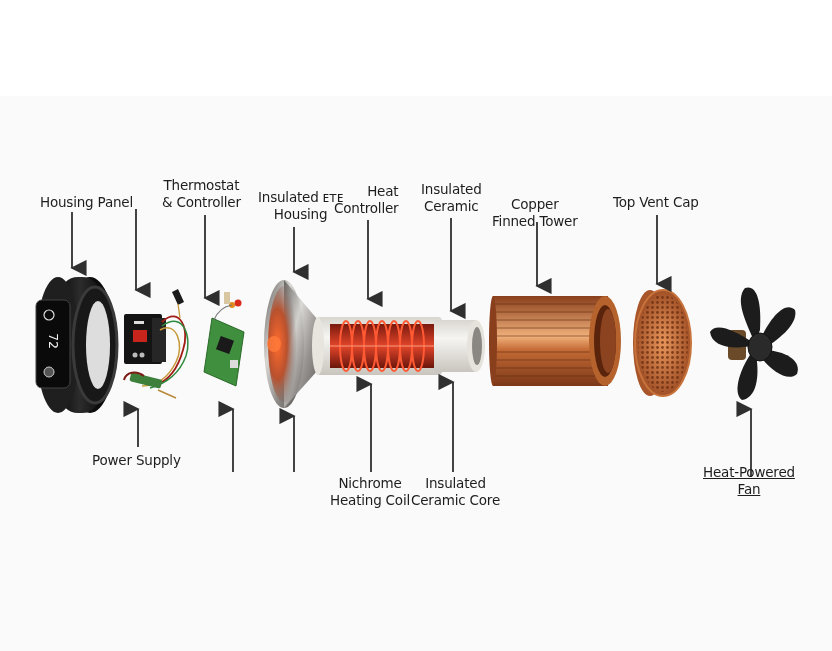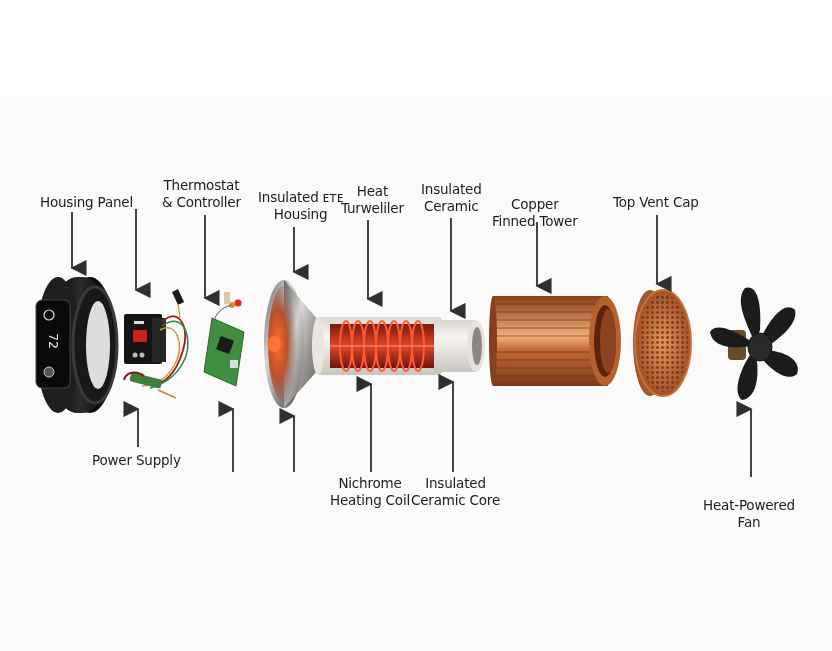--- a/index.html
+++ b/index.html
@@ -190,23 +190,23 @@
   <span>Housing Panel</span>
 </div>
 <div class="label" style="left:162px;top:177px;">
   <span>Thermostat</span>
   <span>&amp; Controller</span>
 </div>
 <div class="label" style="left:258px;top:189px;">
   <span>Insulated ᴇᴛᴇ</span>
   <span>Housing</span>
 </div>
-<div class="label" style="left:341px;top:183px;">
+<div class="label" style="left:334px;top:183px;text-align:right;">
   <span>Heat</span>
-  <span>Turweliler</span>
+  <span>Controller</span>
 </div>
 <div class="label" style="left:421px;top:181px;">
   <span>Insulated</span>
   <span>Ceramic</span>
 </div>
 <div class="label" style="left:492px;top:196px;">
   <span>Copper</span>
   <span>Finned Tower</span>
 </div>
 <div class="label" style="left:613px;top:194px;">
@@ -219,16 +219,16 @@
 <div class="label" style="left:172px;top:475px;">
 </div>
 <div class="label" style="left:330px;top:475px;">
   <span>Nichrome</span>
   <span>Heating Coil</span>
 </div>
 <div class="label" style="left:411px;top:475px;">
   <span>Insulated</span>
   <span>Ceramic Core</span>
 </div>
-<div class="label" style="left:703px;top:497px;">
+<div class="label" style="left:703px;top:464px;text-decoration:underline;">
   <span>Heat-Powered</span>
   <span>Fan</span>
 </div>
 
 </body></html>

